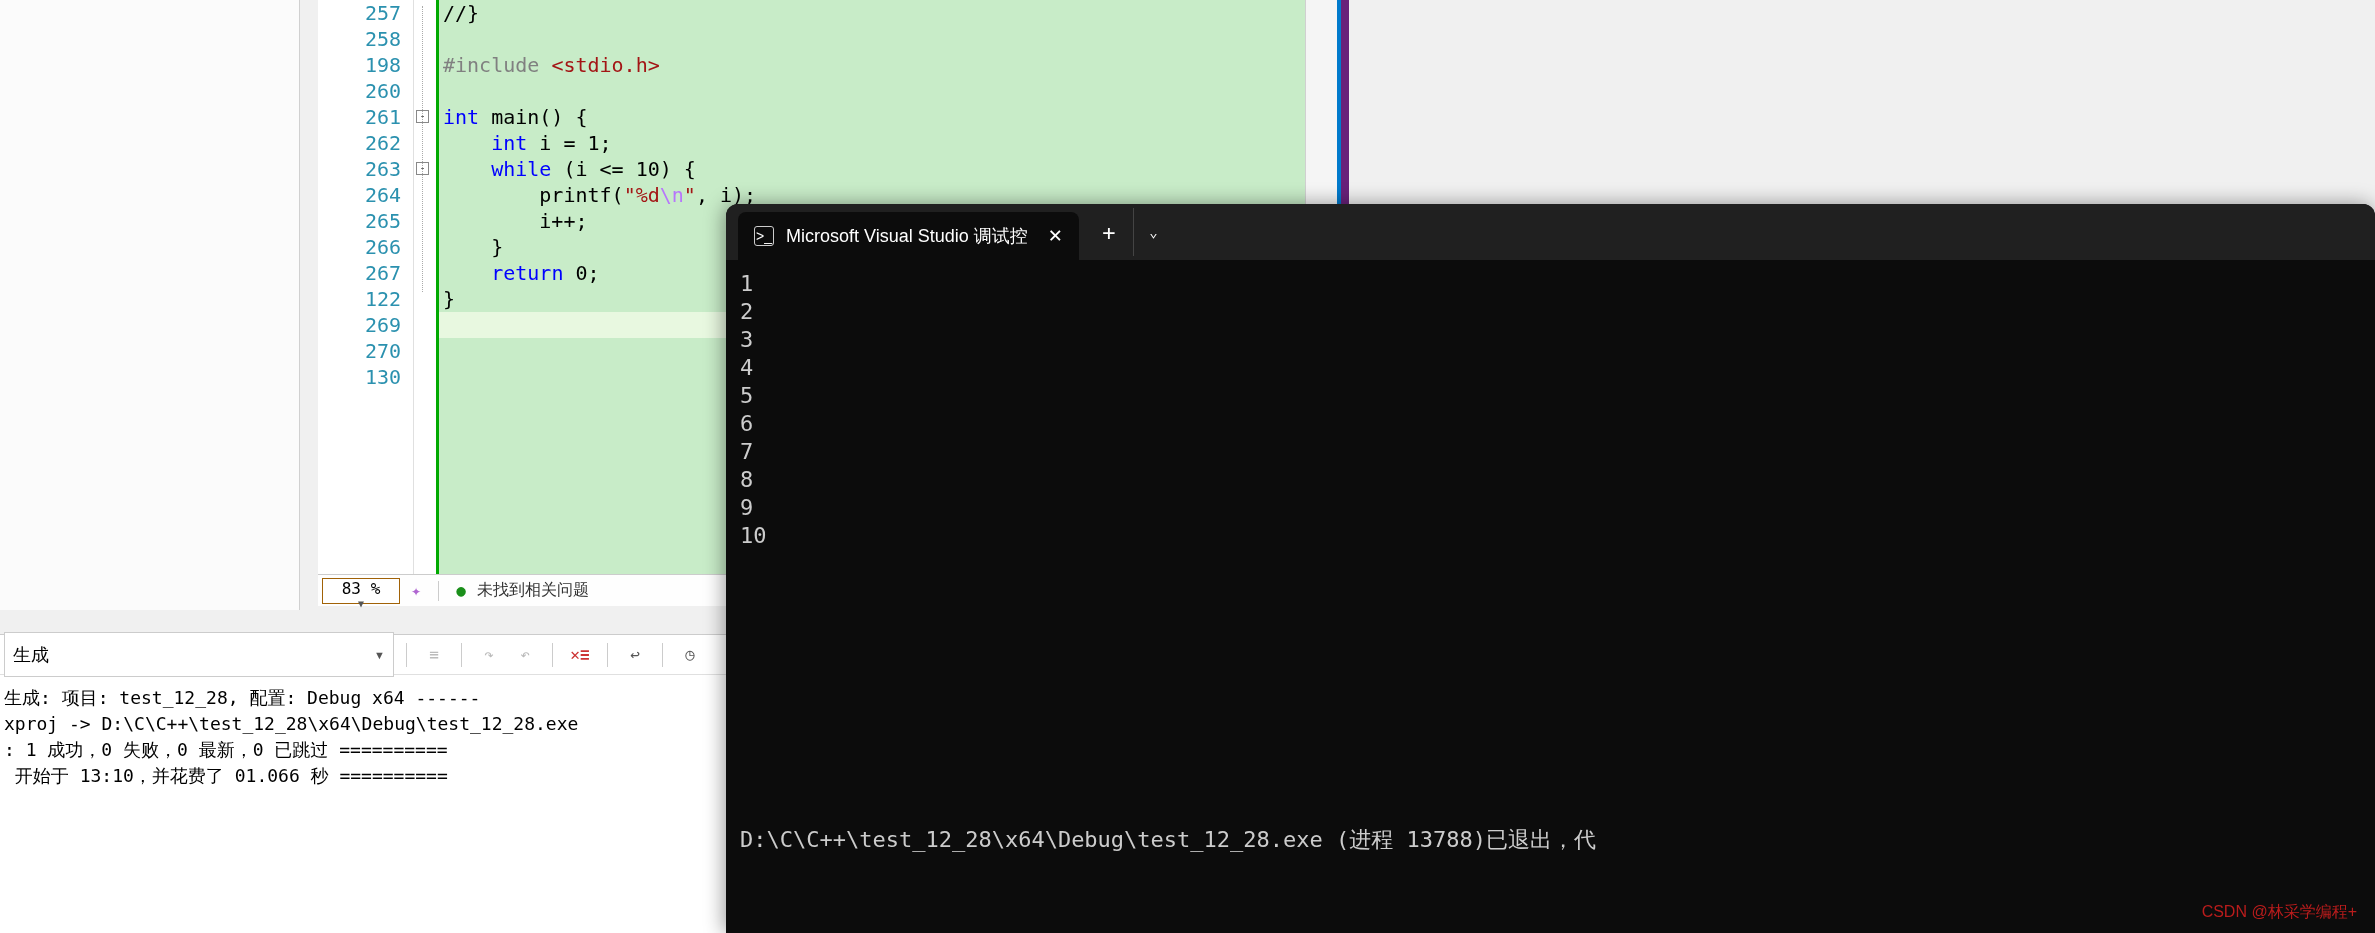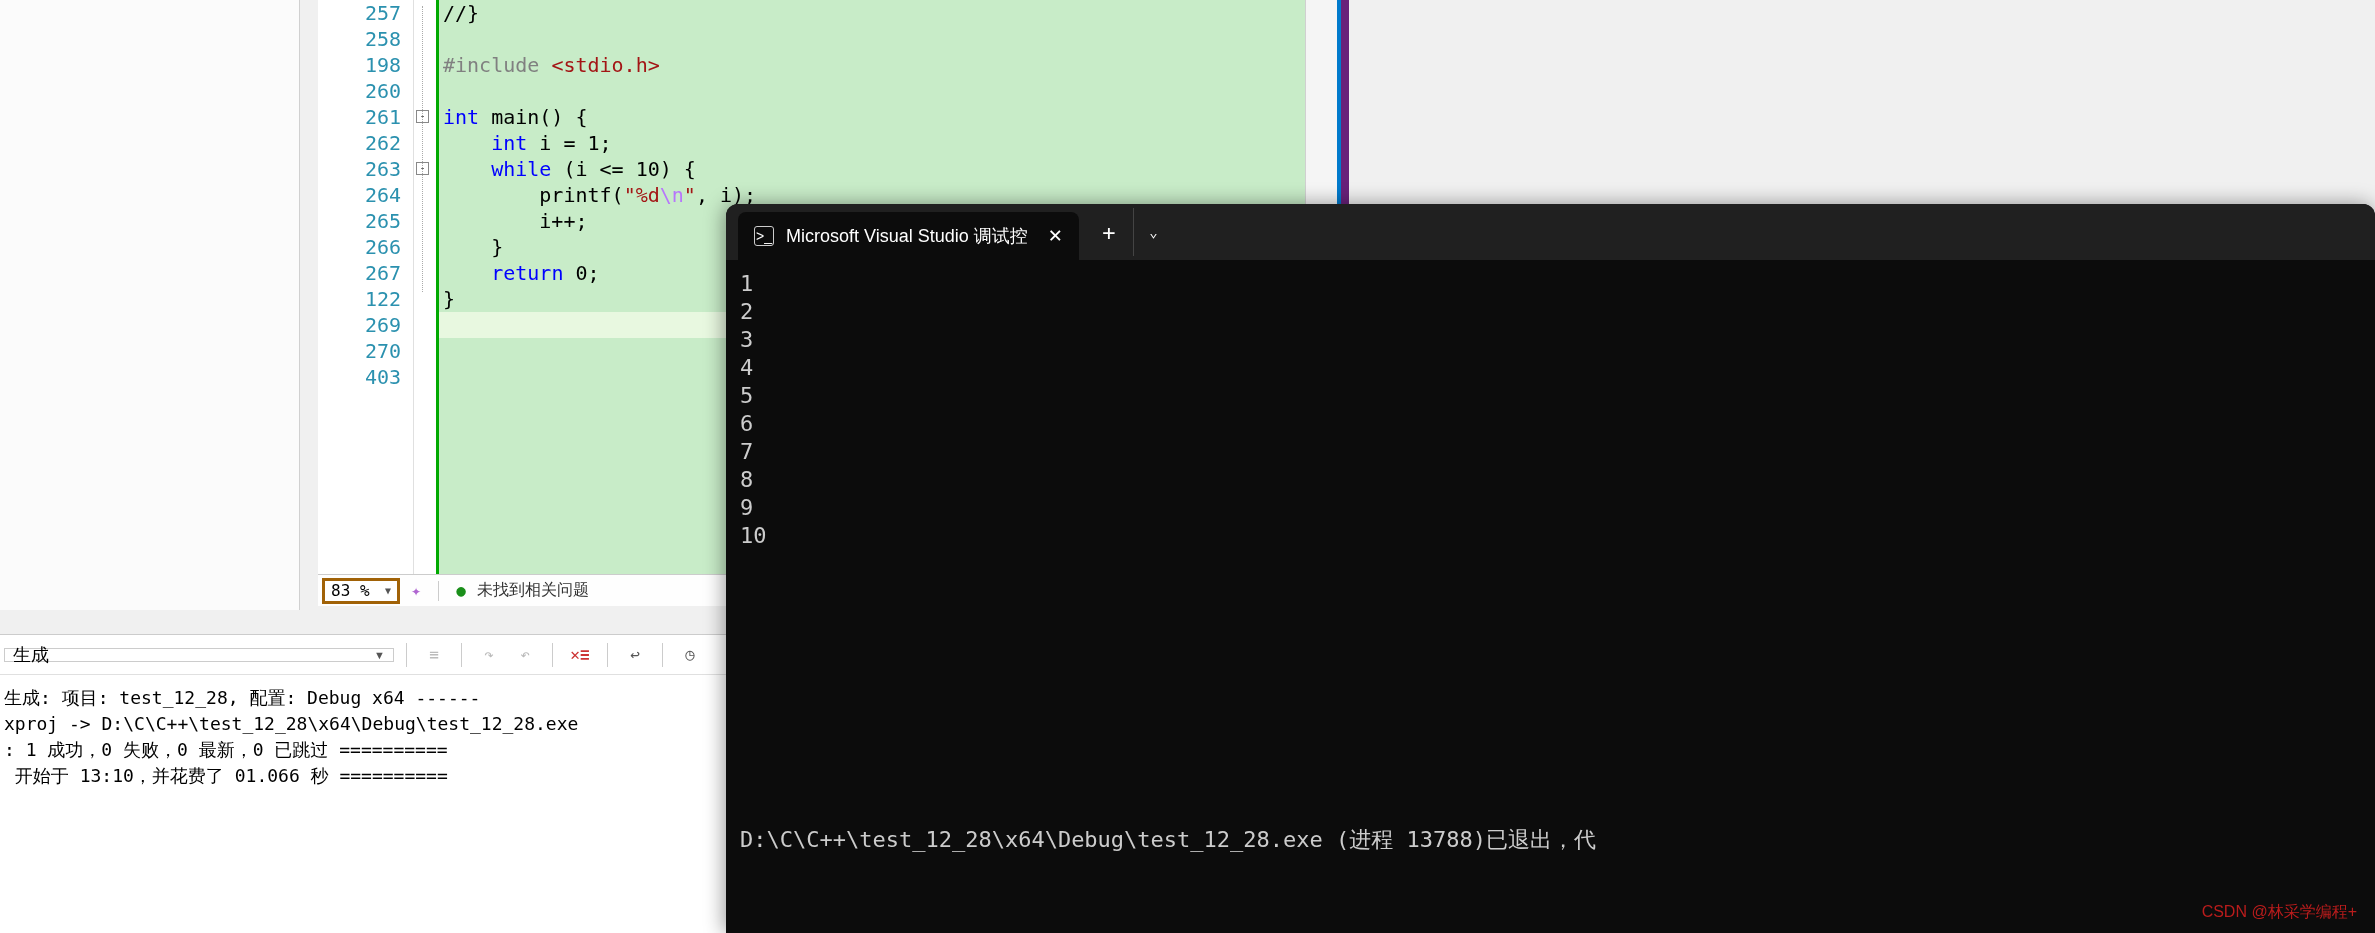--- a/index.html
+++ b/index.html
@@ -113,26 +113,27 @@
     background: #fefefe;
     border-top: 1px solid #ccc;
     display: flex;
     align-items: center;
     font-size: 16px;
   }
   .zoom-select {
     height: 26px;
     width: 78px;
     margin-left: 4px;
-    border: 3px solid #a16207;
+    border: 1px solid #a16207;
     display: flex;
     align-items: center;
     padding: 0 6px;
     background: #fff;
     justify-content: space-between;
+    flex-direction: column;
   }
   .zoom-select .chev { font-size: 10px; color: #555; }
   .sb-icon {
     width: 28px; height: 28px;
     display: inline-flex;
     align-items: center; justify-content: center;
     margin: 0 2px;
   }
   .sb-sep { width: 1px; height: 20px; background: #ccc; margin: 0 6px; }
   .check { color: #1a8f1a; font-weight: bold; }
@@ -149,21 +150,21 @@
   }
   .output-toolbar {
     height: 40px;
     display: flex;
     align-items: center;
     padding: 4px;
     border-bottom: 1px solid #e0e0e0;
     gap: 6px;
   }
   .output-select {
-    width: 390px; height: 14px;
+    width: 390px; height: 45px;
     border: 1px solid #ccc;
     display: flex;
     align-items: center;
     justify-content: space-between;
     padding: 0 8px;
     font-size: 18px;
     font-family: "Microsoft YaHei", sans-serif;
     background: #fff;
   }
   .tb-sep { width: 1px; height: 24px; background: #ccc; margin: 0 6px; }
@@ -282,21 +283,21 @@
         <span class="ln">261</span>
         <span class="ln">262</span>
         <span class="ln">263</span>
         <span class="ln">264</span>
         <span class="ln">265</span>
         <span class="ln">266</span>
         <span class="ln">267</span>
         <span class="ln">122</span>
         <span class="ln">269</span>
         <span class="ln">270</span>
-        <span class="ln">403</span>
+        <span class="ln">130</span>
       </div>
     <div class="fold-col" id="foldcol">
         <span class="fold-mark" style="top: 110px;">-</span>
         <span class="fold-mark" style="top: 162px;">-</span>
         <div class="fold-line" style="top: 6px; height: 286px;"></div>
       </div>
     <div class="code-area" id="codearea"><div class="code-line" style="position: relative;">//}</div><div class="code-line" style="position: relative;">&nbsp;</div><div class="code-line" style="position: relative;"><span class="pp">#include</span> <span class="inc">&lt;stdio.h&gt;</span></div><div class="code-line" style="position: relative;">&nbsp;</div><div class="code-line" style="position: relative;"><span class="kw">int</span> main() {</div><div class="code-line" style="position: relative;">    <span class="kw">int</span> i = 1;</div><div class="code-line" style="position: relative;">    <span class="kw">while</span> (i &lt;= 10) {</div><div class="code-line" style="position: relative;">        printf(<span class="str">"%d</span><span class="esc">\n</span><span class="str">"</span>, i);</div><div class="code-line" style="position: relative;">        i++;</div><div class="code-line" style="position: relative;">    }</div><div class="code-line" style="position: relative;">    <span class="kw">return</span> 0;</div><div class="code-line" style="position: relative;">}</div><div class="highlight-line" style="top: 312px;"></div><div class="code-line" style="position: relative;">&nbsp;</div><div class="code-line" style="position: relative;">&nbsp;</div><div class="code-line" style="position: relative;">&nbsp;</div></div>
     <div class="right-margin">
       <div class="purple-bar"></div>
     </div>

